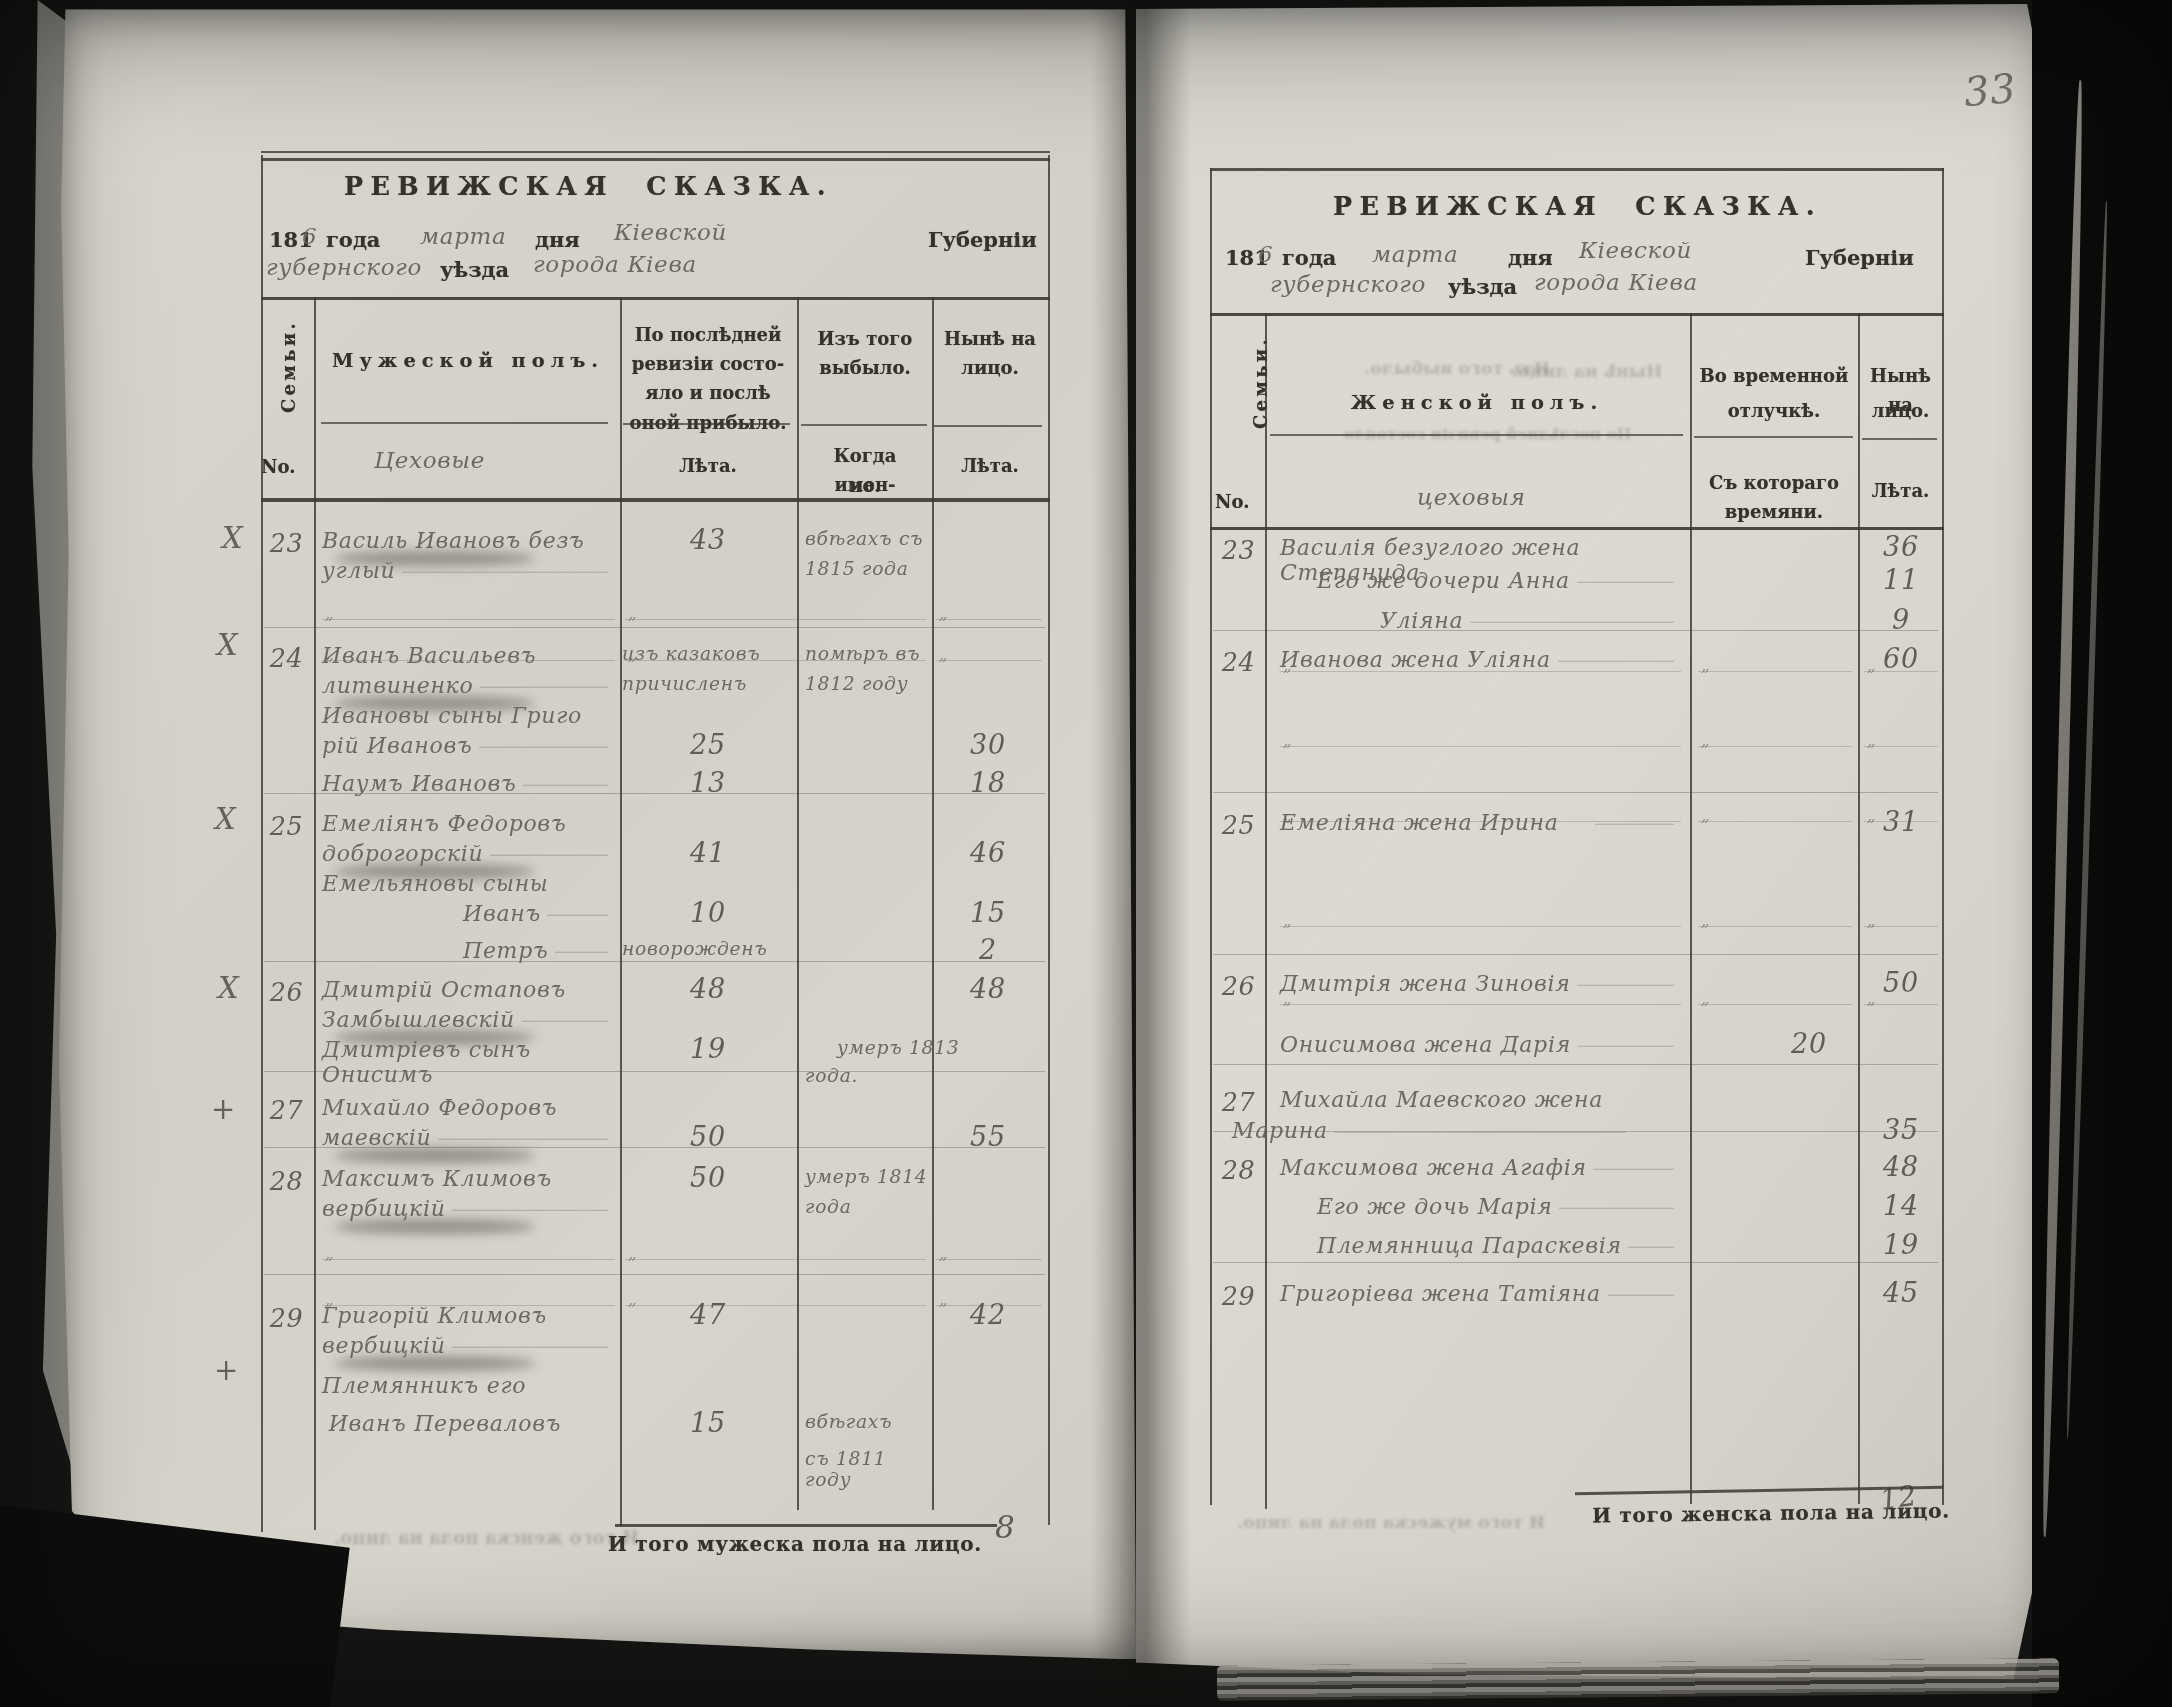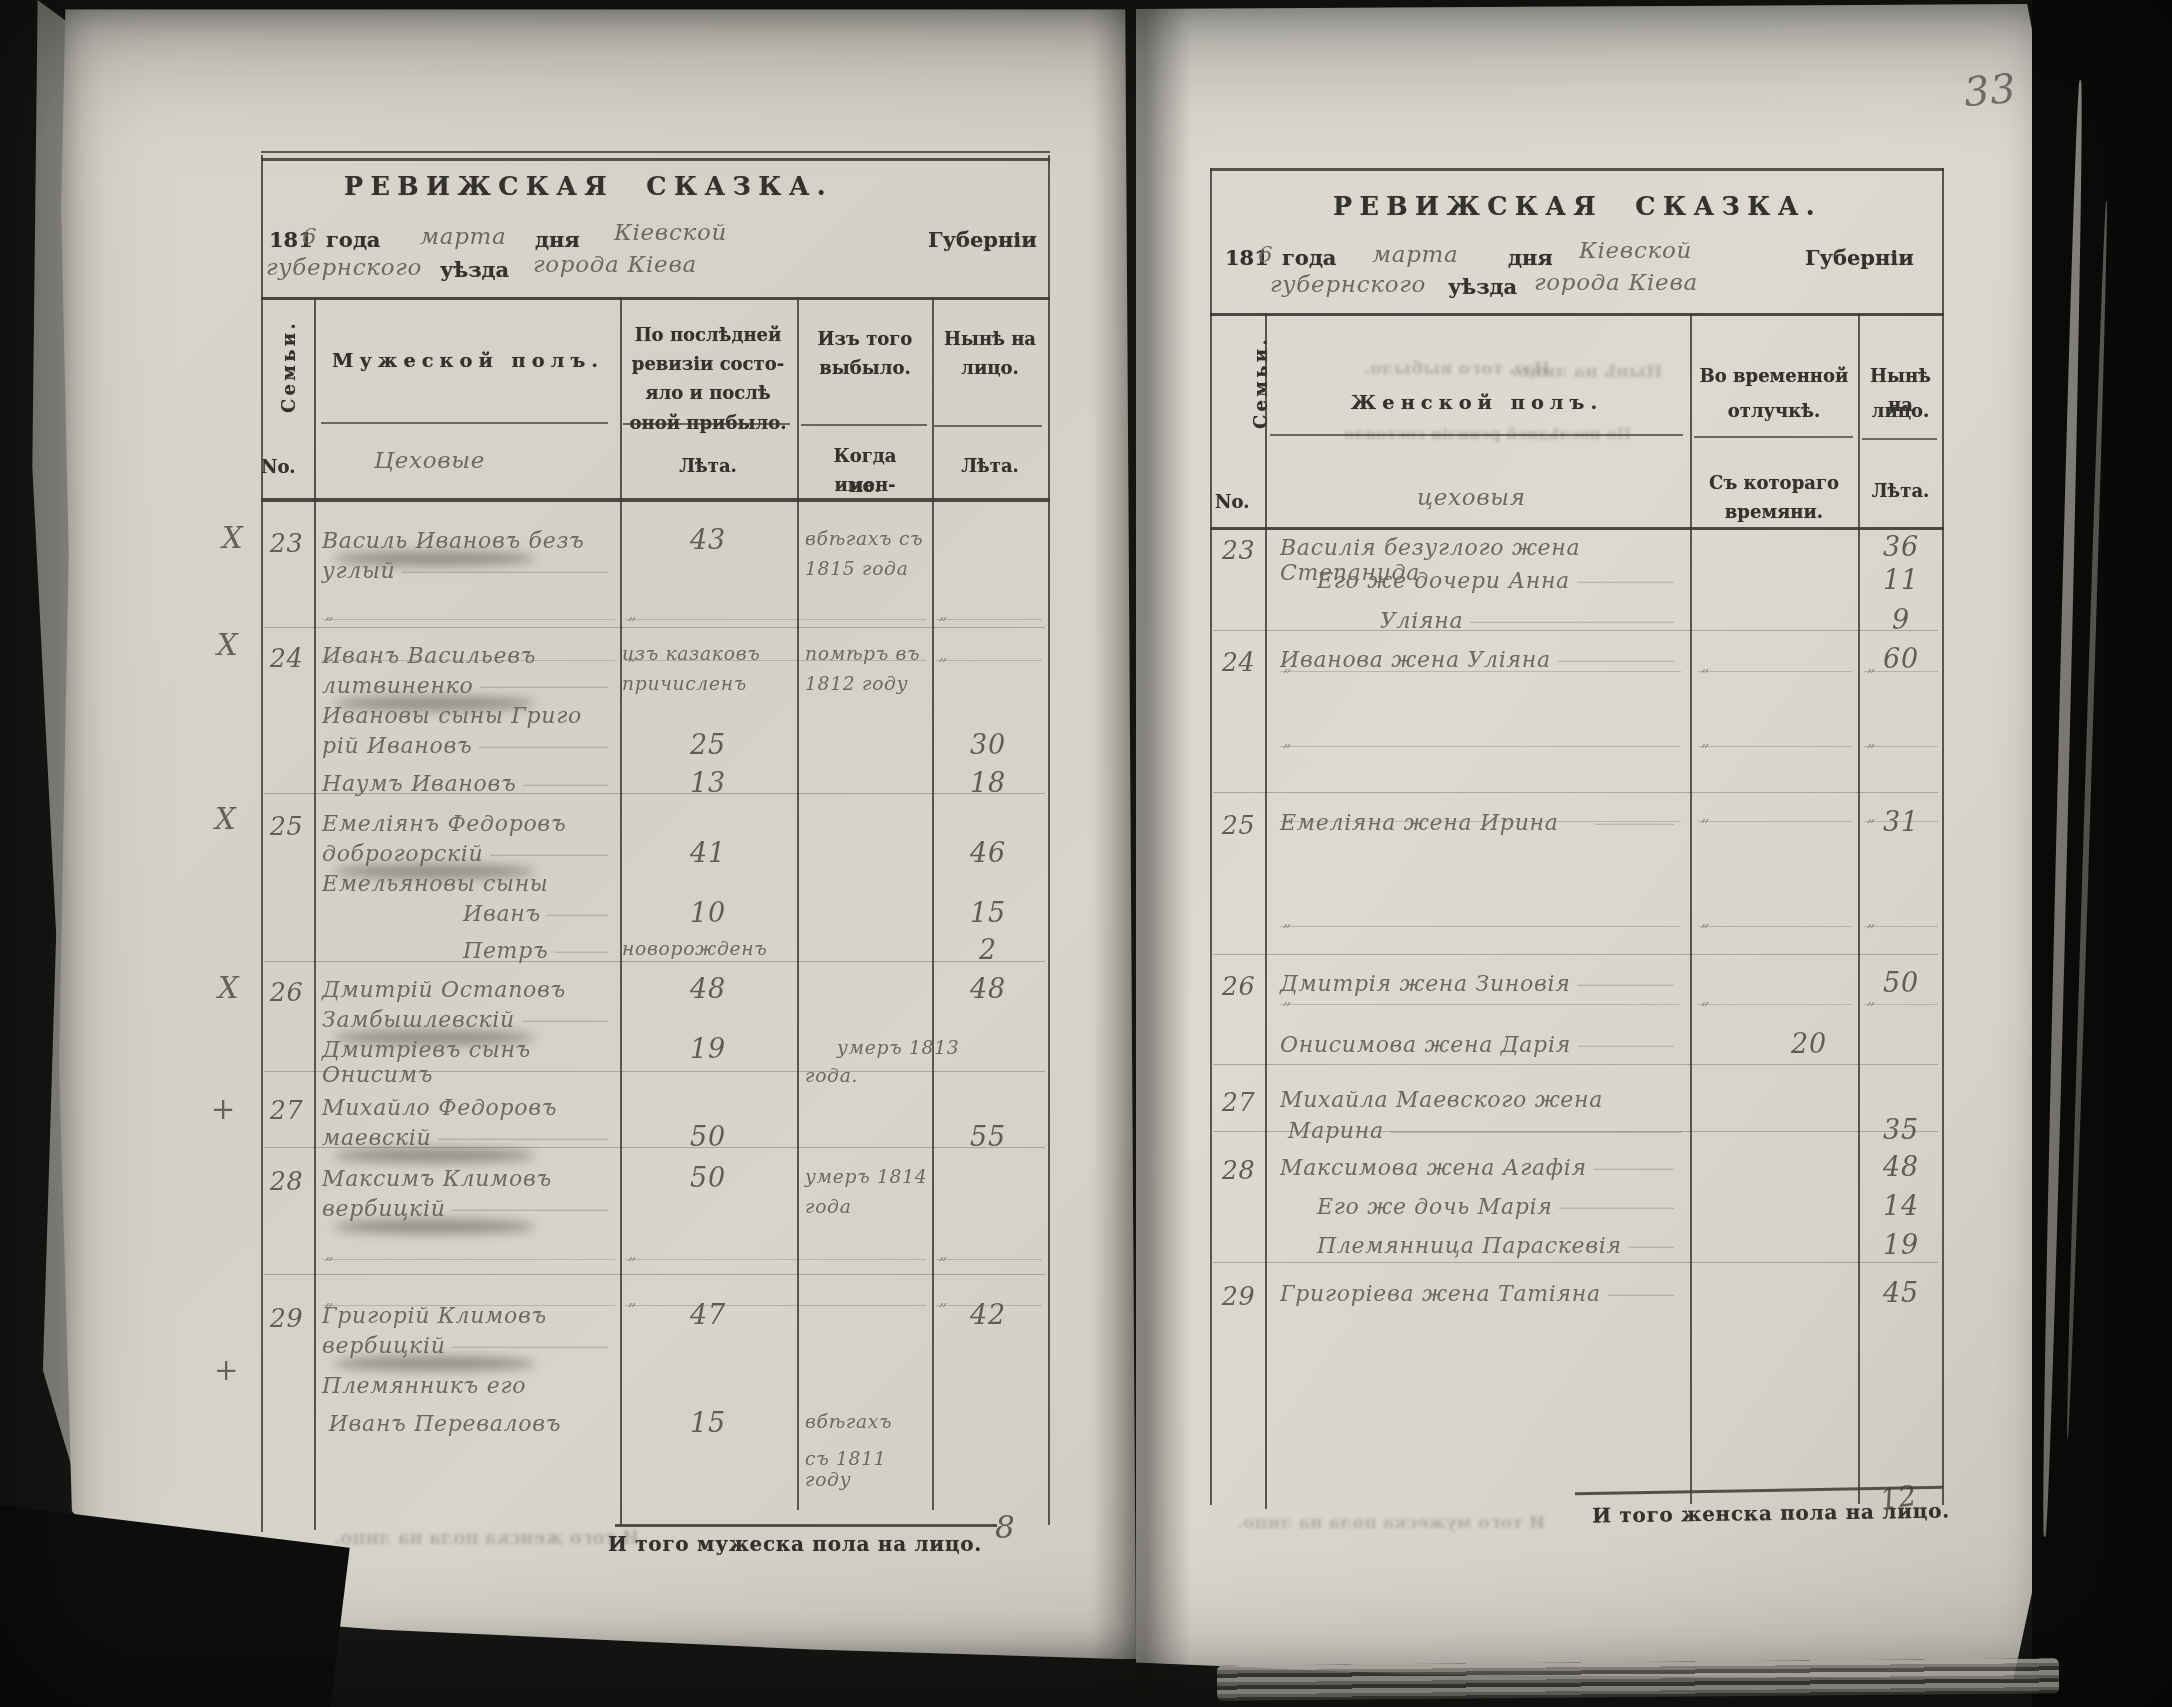--- a/index.html
+++ b/index.html
@@ -410,21 +410,21 @@
     <div class="hw num" style="left: 1864px; top: 967px; width: 74px;">50</div>
     <div class="hw flexline" style="left: 1280px; top: 1032px; width: 401px;">
       <span>Онисимова жена Дарія</span>
       <span class="dash"></span>
     </div>
     <div class="hw num" style="left: 1772px; top: 1028px; width: 74px;">20</div>
     <div class="hw num" style="left: 1215px; top: 1087px; width: 47px; font-size: 25.4px;">27</div>
     <div class="hw flexline" style="left: 1280px; top: 1087px; width: 401px;">
       <span>Михайла Маевского жена</span>
     </div>
-    <div class="hw flexline" style="left: 1288px; top: 1118px; width: 401px; text-align: right;">
+    <div class="hw flexline" style="left: 1232px; top: 1118px; width: 401px; text-align: right;">
       <span>Марина</span>
       <span class="dash"></span>
     </div>
     <div class="hw num" style="left: 1864px; top: 1114px; width: 74px;">35</div>
     <div class="hw num" style="left: 1215px; top: 1155px; width: 47px; font-size: 25.4px;">28</div>
     <div class="hw flexline" style="left: 1280px; top: 1155px; width: 401px;">
       <span>Максимова жена Агафія</span>
       <span class="dash"></span>
     </div>
     <div class="hw num" style="left: 1864px; top: 1151px; width: 74px;">48</div>

